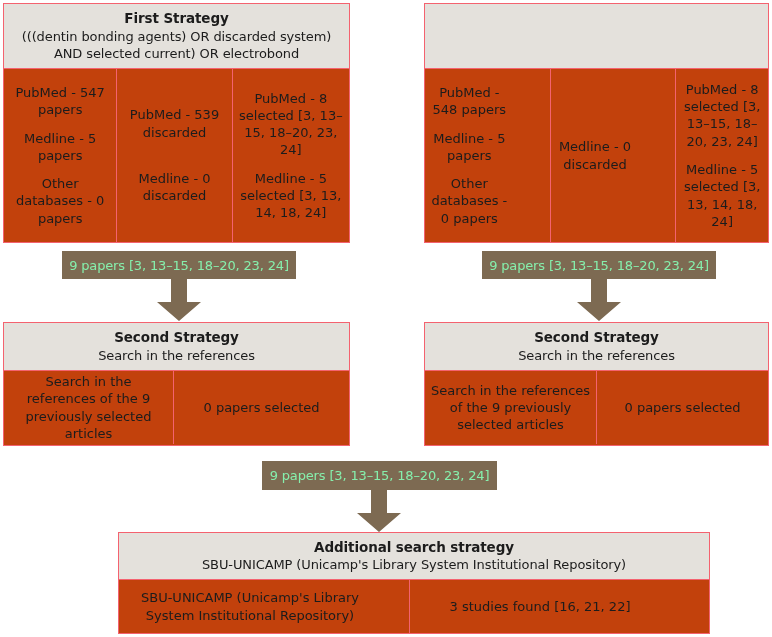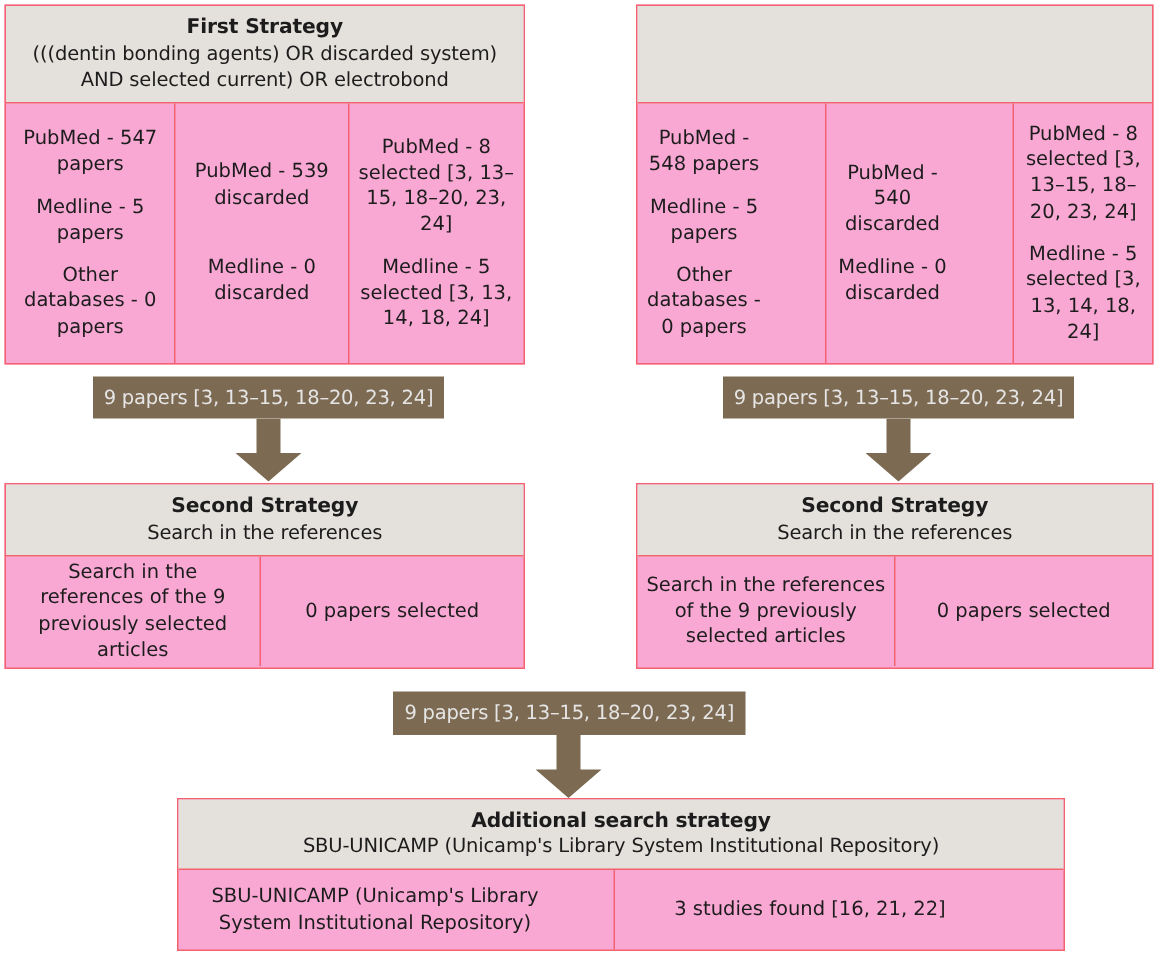--- a/index.html
+++ b/index.html
@@ -14,21 +14,21 @@
     color: #1c1c1c;
     position: relative;
     overflow: hidden;
   }
 
   
   .flowbox {
     position: absolute;
     border: 1.5px solid #f4626f;
     box-sizing: border-box;
-    background: #f9a8d4;
+    background: #c2410c;
   }
   .box-header {
     background: #e4e1dc;
     border-bottom: 1.5px solid #f4626f;
     box-sizing: border-box;
     text-align: center;
     display: flex;
     flex-direction: column;
     align-items: center;
     justify-content: center;
@@ -66,21 +66,21 @@
     margin: 0;
   }
   .col p + p {
     margin-top: 11px;
   }
 
   
   .label-bar {
     position: absolute;
     background: #7d6a52;
-    color: #e5e5e5;
+    color: #86efac;
     font-size: 13px;
     display: flex;
     align-items: center;
     justify-content: center;
     box-sizing: border-box;
     letter-spacing: -0.15px;
     white-space: nowrap;
   }
 
   
@@ -143,21 +143,20 @@
     <div class="sub"></div>
     <div class="sub"></div>
   </div>
   <div class="box-cols" style="height:173px;gap:36px;">
     <div class="col" style="width:113px;">
       <p>PubMed - 548 papers</p>
       <p>Medline - 5 papers</p>
       <p>Other databases - 0 papers</p>
     </div>
     <div class="col" style="width:114px;">
-      <p>PubMed - 540 discarded</p>
       <p>Medline - 0 discarded</p>
     </div>
     <div class="col" style="width:118px;">
       <p>PubMed - 8 selected [3, 13–15, 18–20, 23, 24]</p>
       <p>Medline - 5 selected [3, 13, 14, 18, 24]</p>
     </div>
   </div>
 </div>
 
 <div class="label-bar" style="left:482px; top:251px; width:234px; height:28px;">9 papers [3, 13–15, 18–20, 23, 24]</div>

